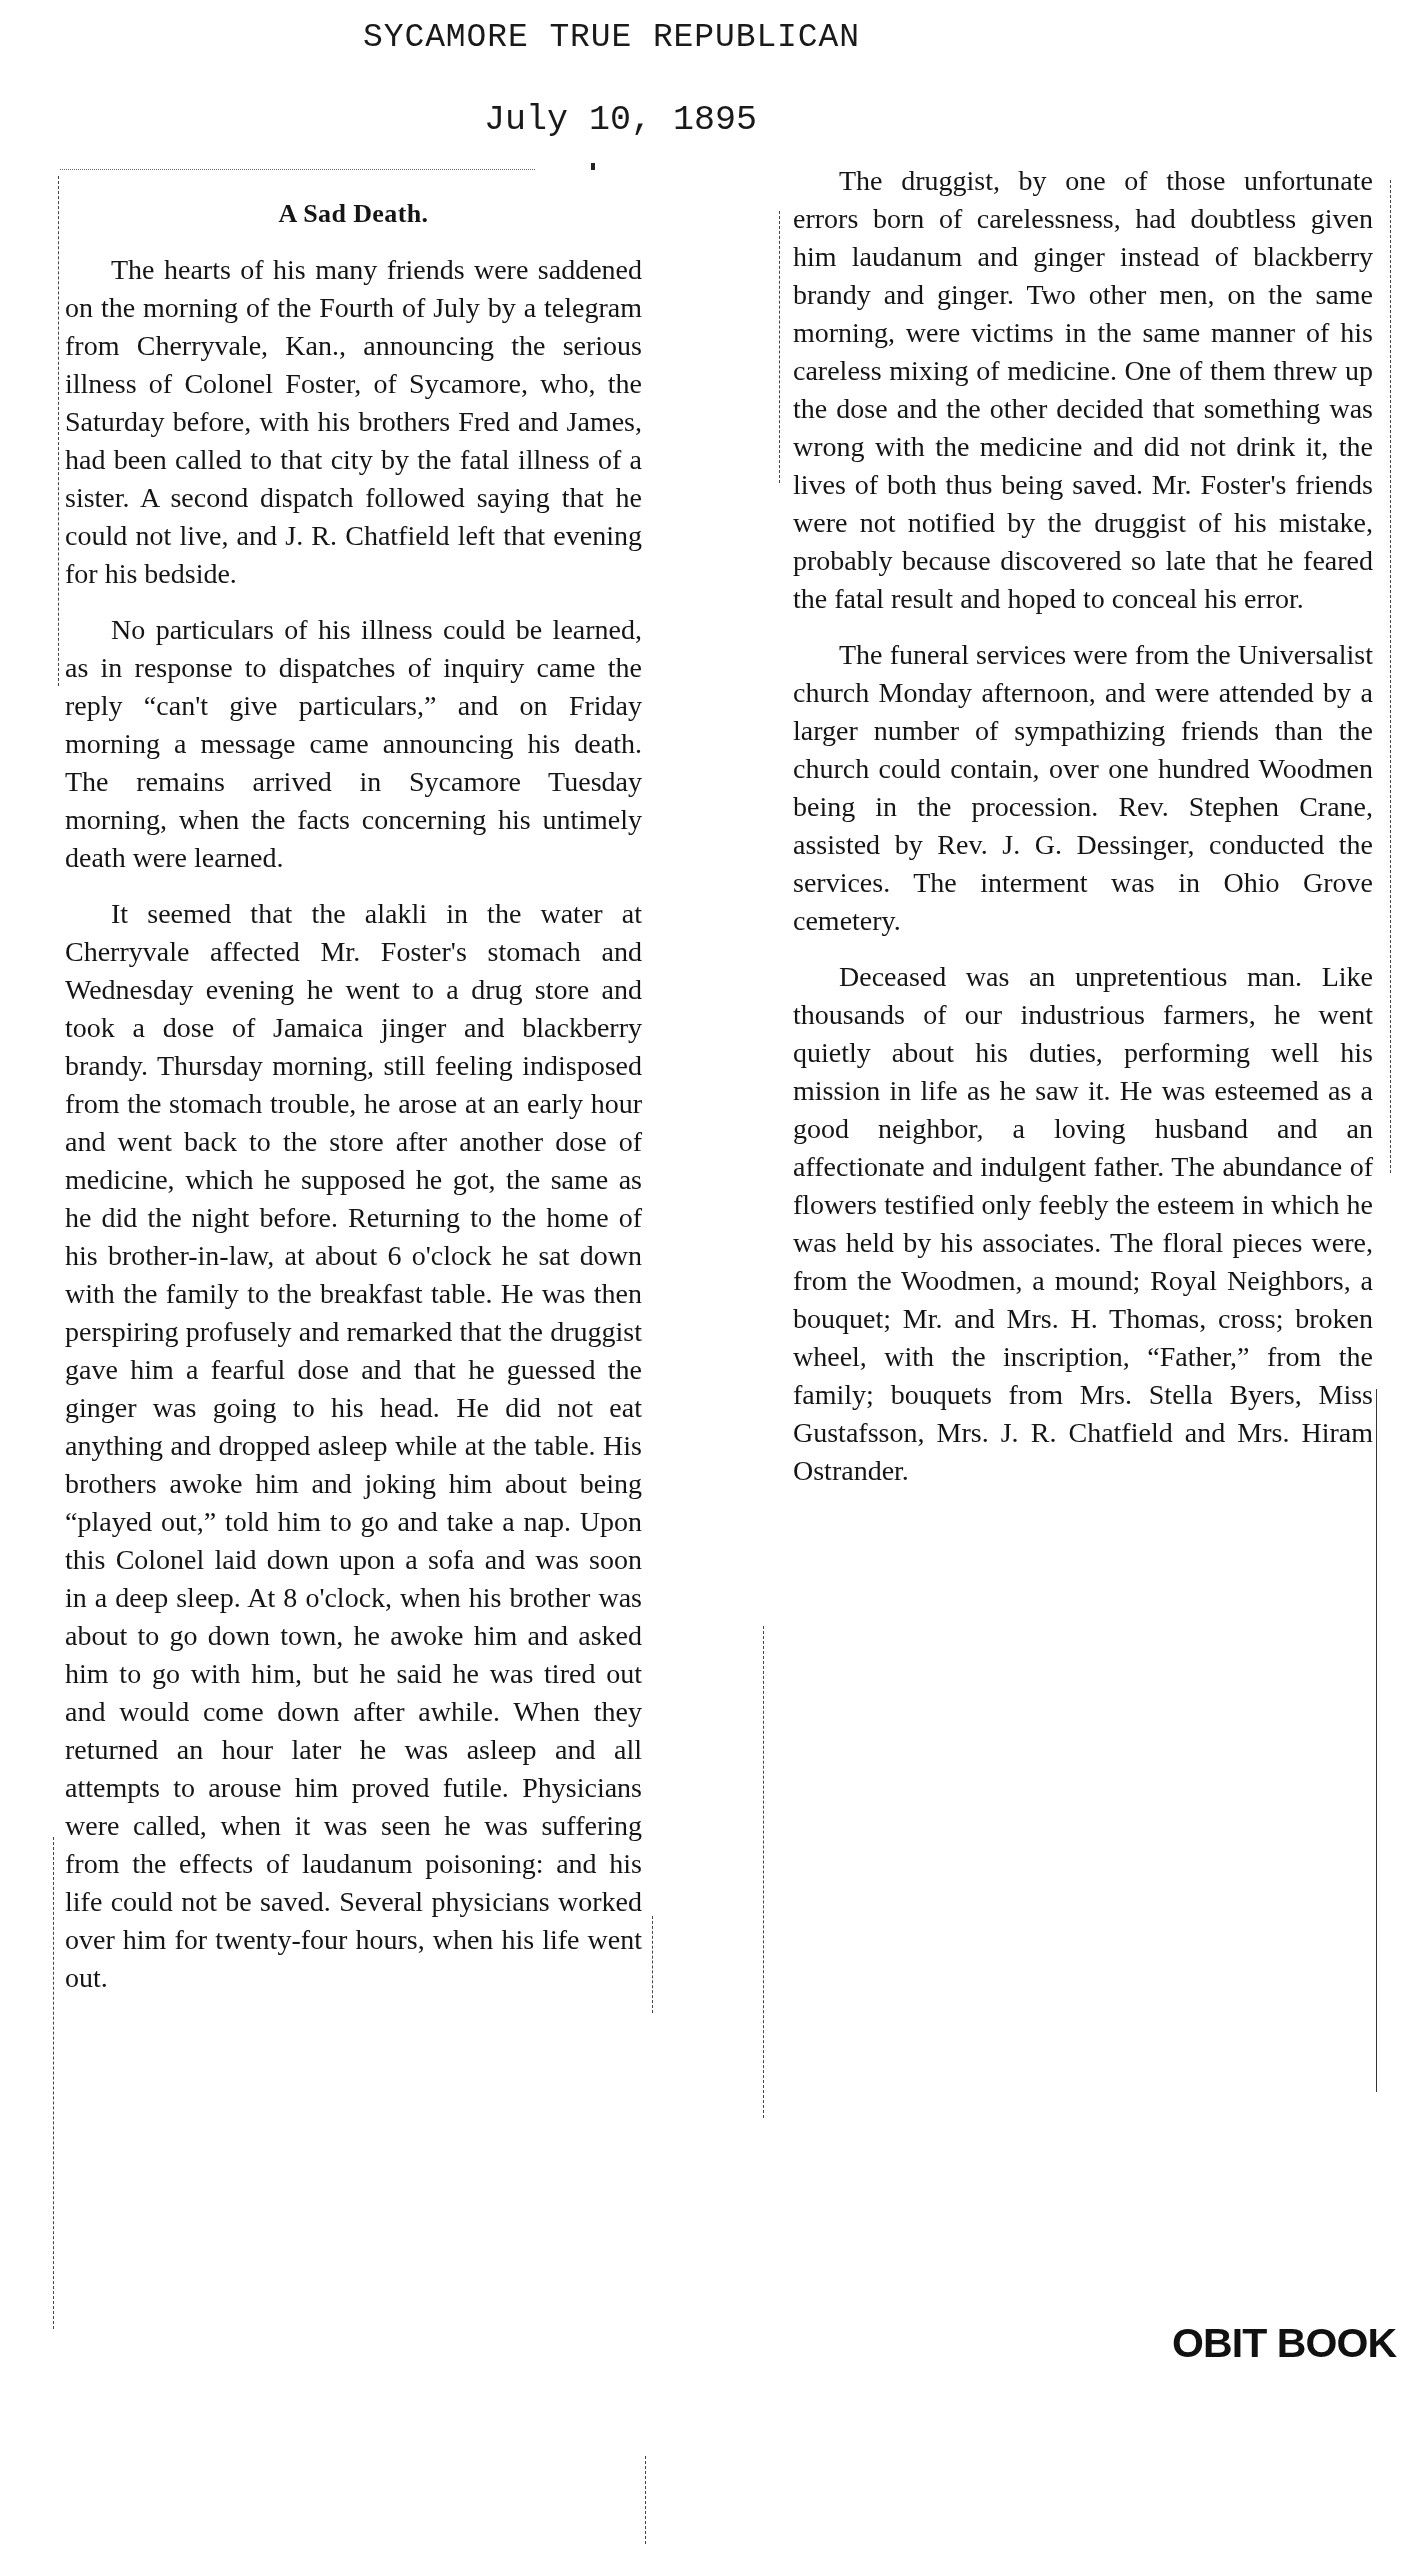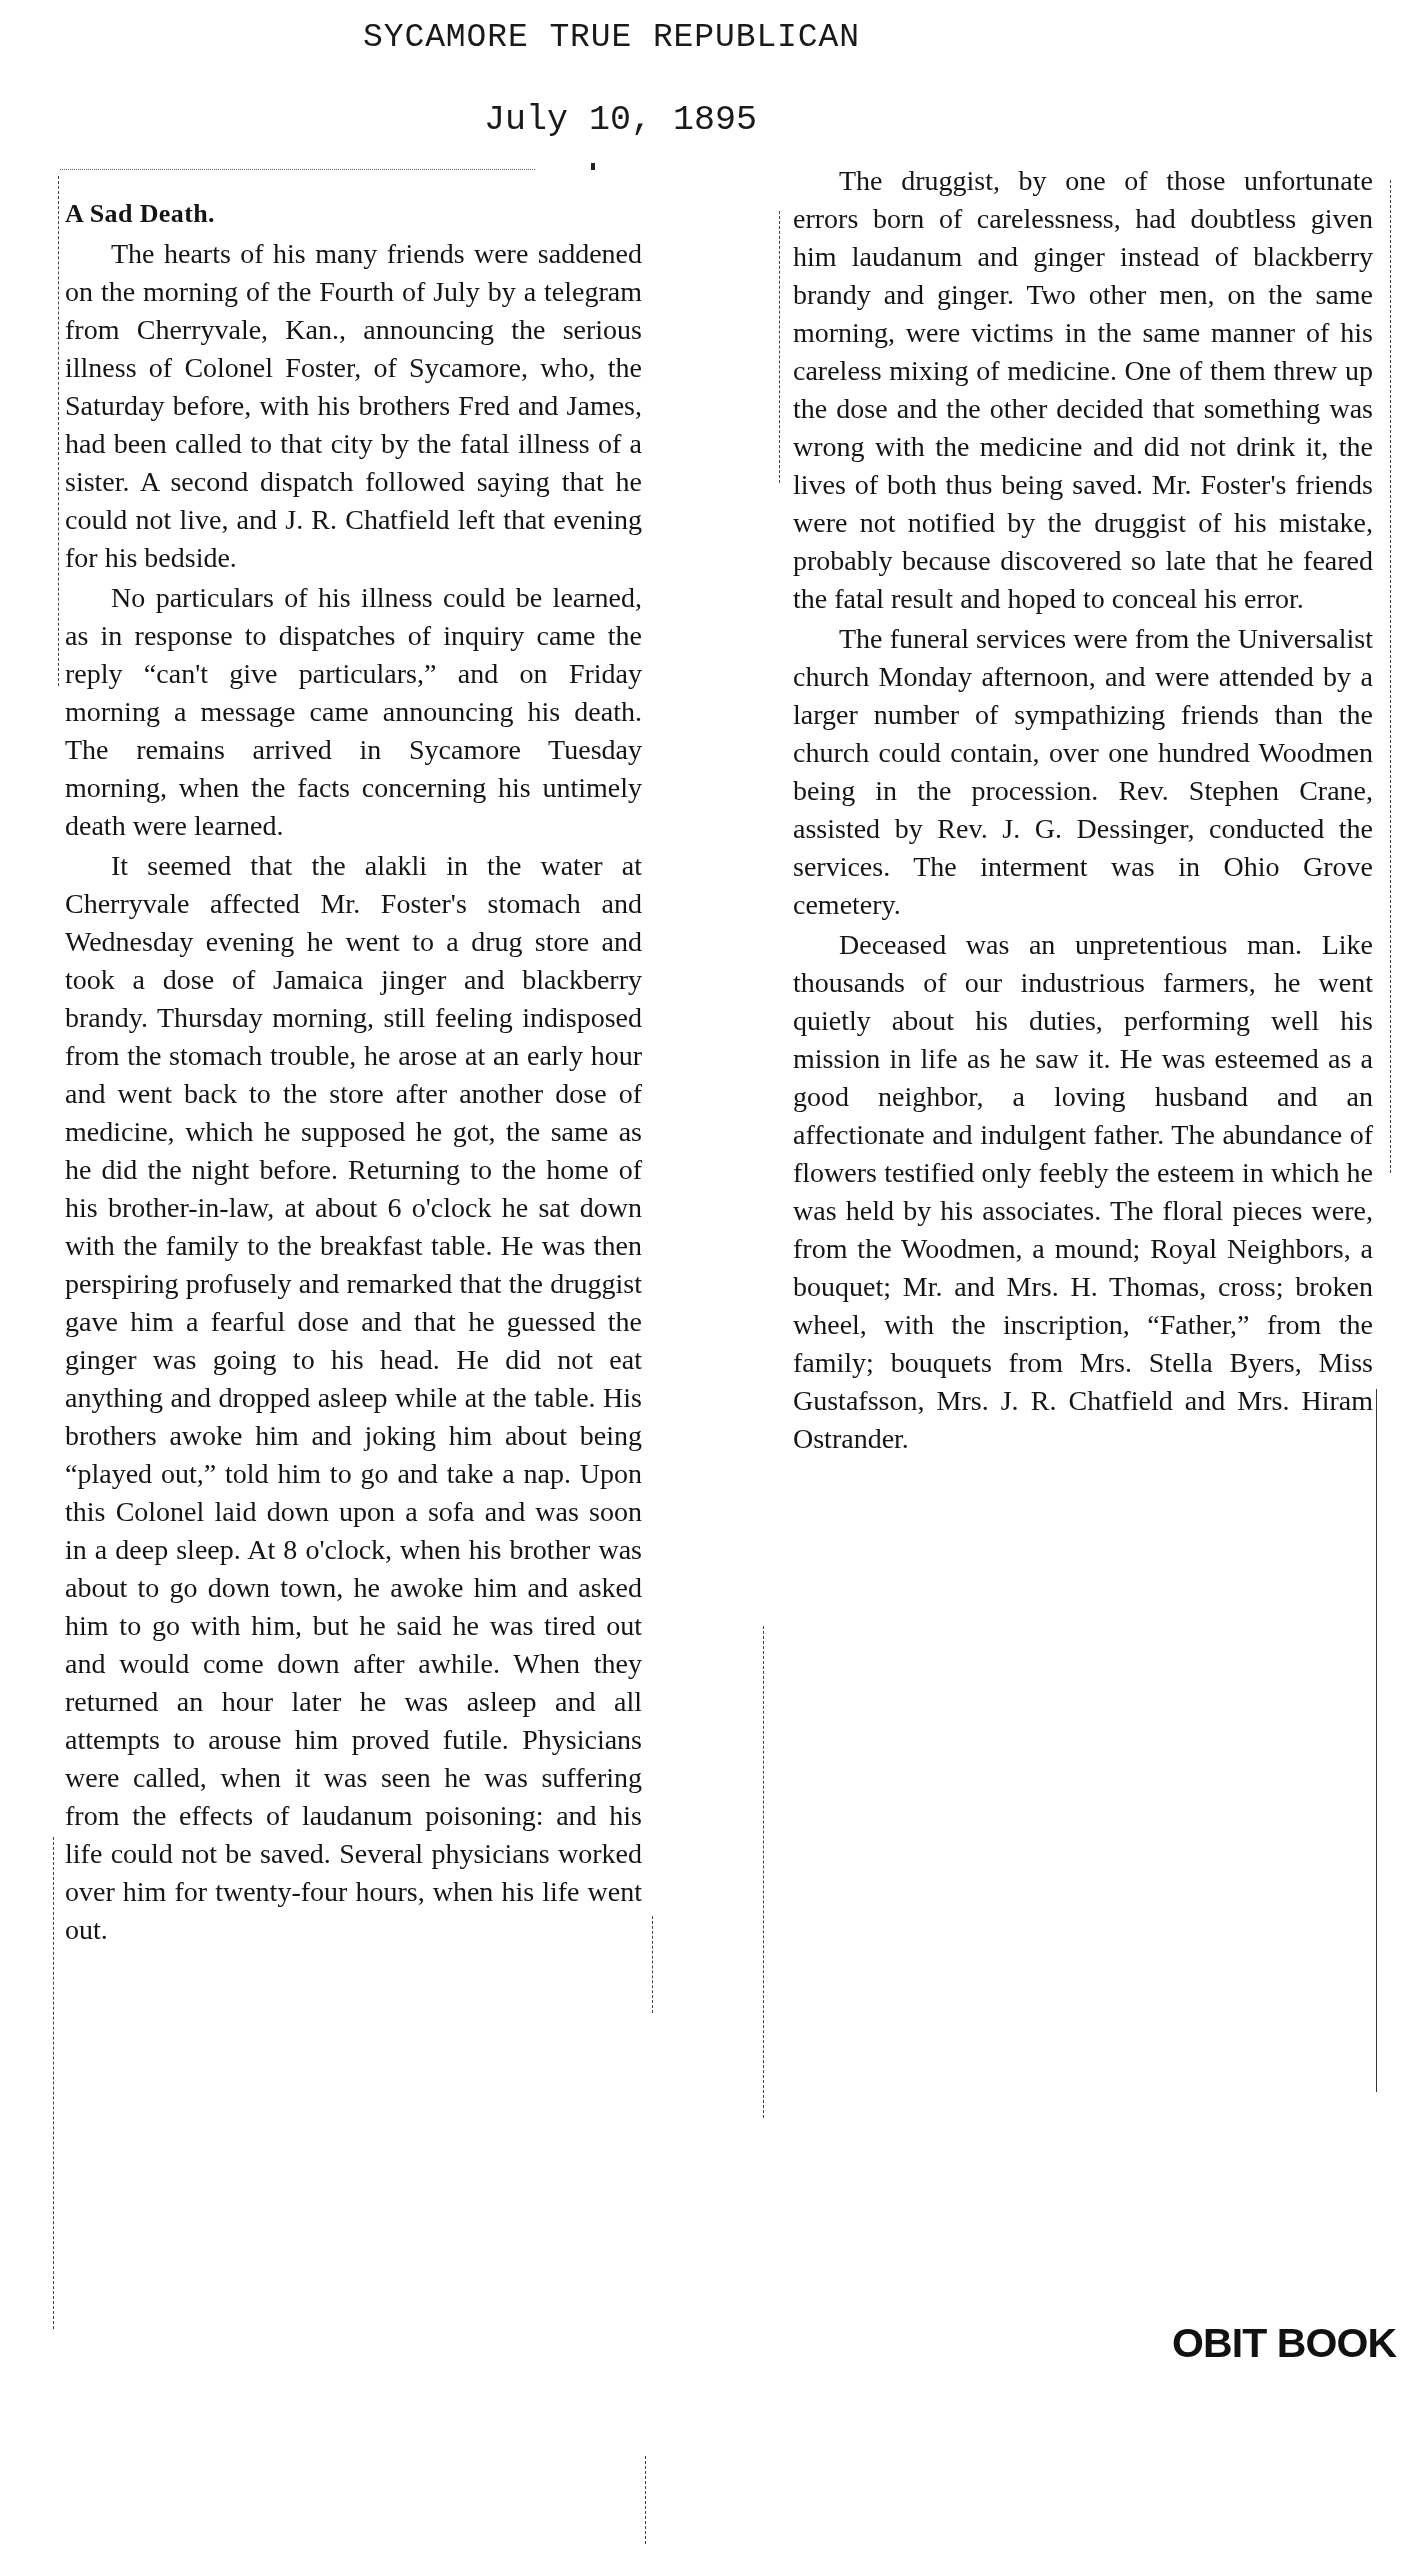--- a/index.html
+++ b/index.html
@@ -2,24 +2,24 @@
 <html style="font-size:14px"><head>
 <meta charset="utf-8">
 <style>
   html, body { margin:0; padding:0; background:#ffffff; }
   body { width:1407px; height:2576px; position:relative; overflow:hidden; color:#111; }
   .masthead { position:absolute; left:0; width:1407px; text-align:center; font-family:"Liberation Mono","DejaVu Sans Mono",monospace; color:#1a1a1a; }
   .title { top:19.3px; font-size:33px; letter-spacing:0.9px; transform:translateX(-92px); }
   .date { top:100px; font-size:35px; transform:translateX(-83px); }
   .col { position:absolute; font-family:"Liberation Serif","DejaVu Serif",serif; font-size:28px; line-height:38px; text-align:justify; color:#151515; }
   .col p { margin:0 0 0 0; text-indent:46px; }
-  .col p + p { margin-top:2px; }
+  .col p + p { margin-top:18px; }
   .left { left:65px; top:195px; width:577px; }
   .right { left:793px; top:162px; width:580px;font-family:Liberation Serif, serif; }
-  .heading { text-align:left; font-weight:bold; font-size:26px; margin:0 0 5.3px 0; text-indent:0 !important; letter-spacing:0.4px; }
+  .heading { text-align:center; font-weight:bold; font-size:26px; margin:0 0 5.3px 0; text-indent:0 !important; letter-spacing:0.4px; }
   .rule-top { position:absolute; left:60px; top:169px; width:475px; border-top:1.8px dotted #666; }
   .rule-dot { position:absolute; left:591px; top:163px; width:3.5px; height:7px; background:#222; }
   .stamp { position:absolute; left:1127px; top:2320px; font-family:"Liberation Sans","DejaVu Sans",sans-serif; font-weight:bold; font-size:41px; letter-spacing:-0.9px; color:#111; white-space:nowrap;margin-left:45px; }
   .rline { position:absolute; border-left:1.8px solid #333; }
   .rdash { position:absolute; border-left:1.8px dashed #444; }
 </style>
 </head>
 <body>
 
 <div class="masthead title">SYCAMORE TRUE REPUBLICAN</div>

